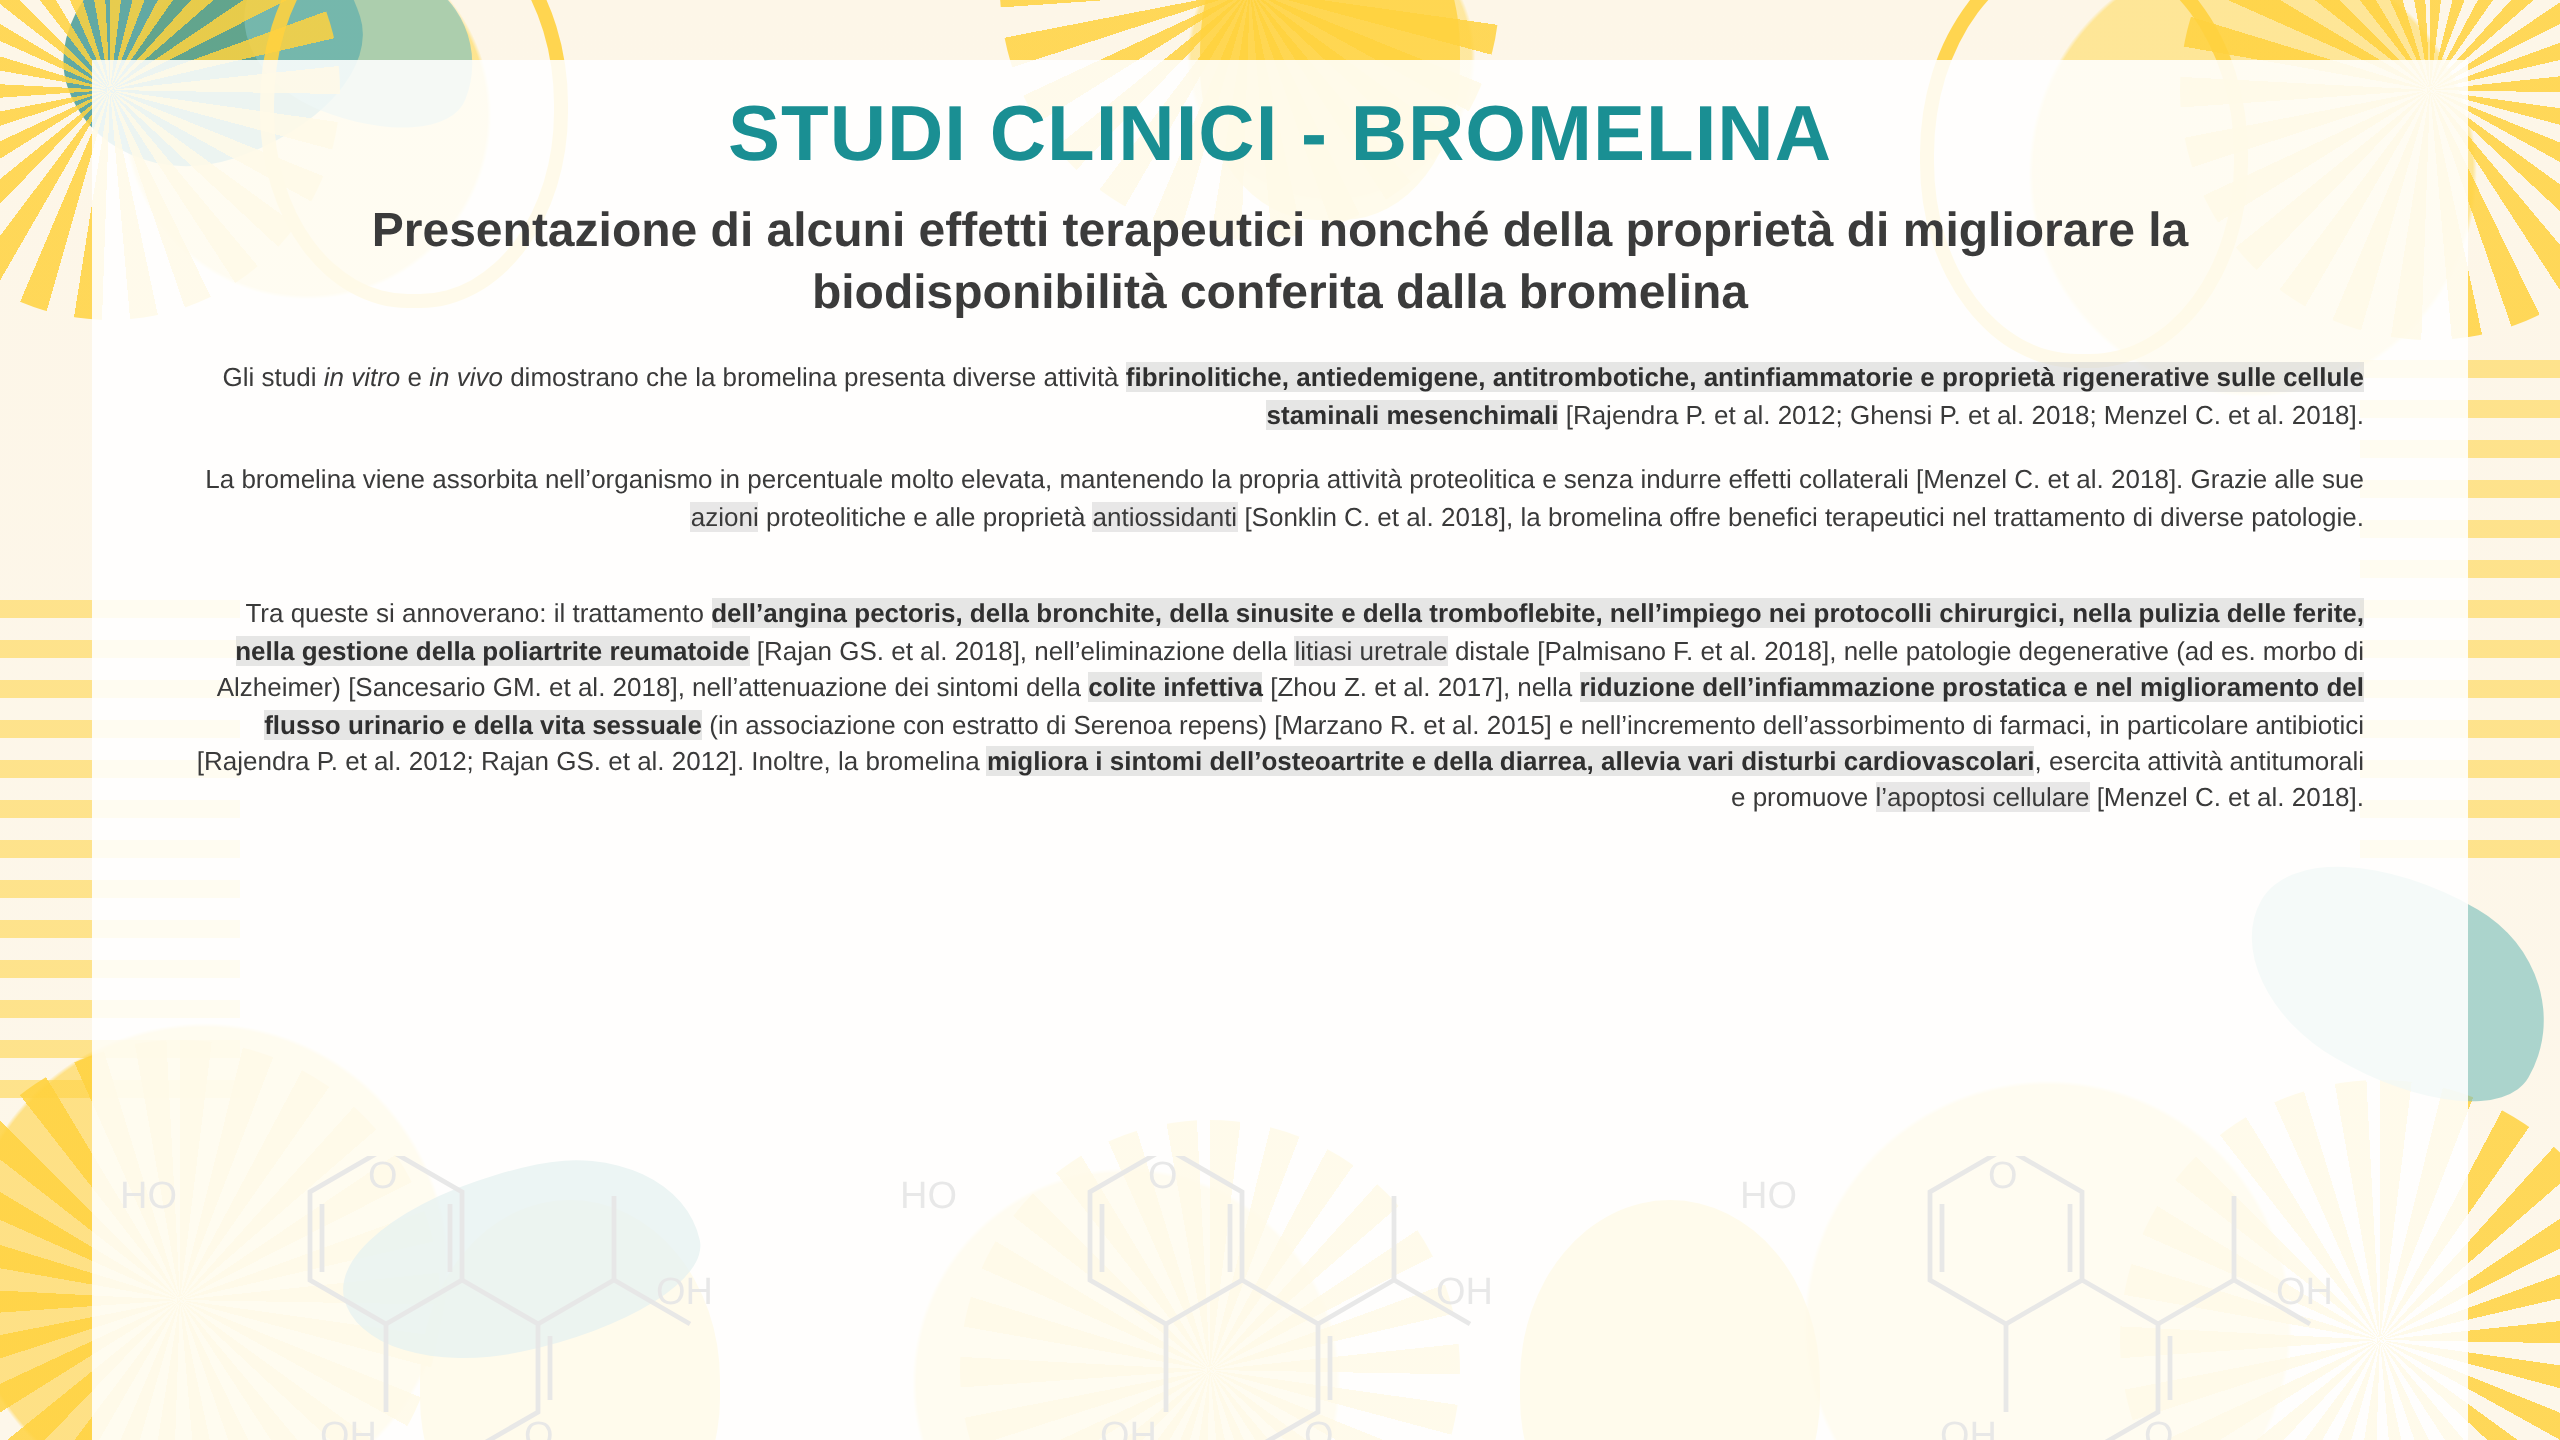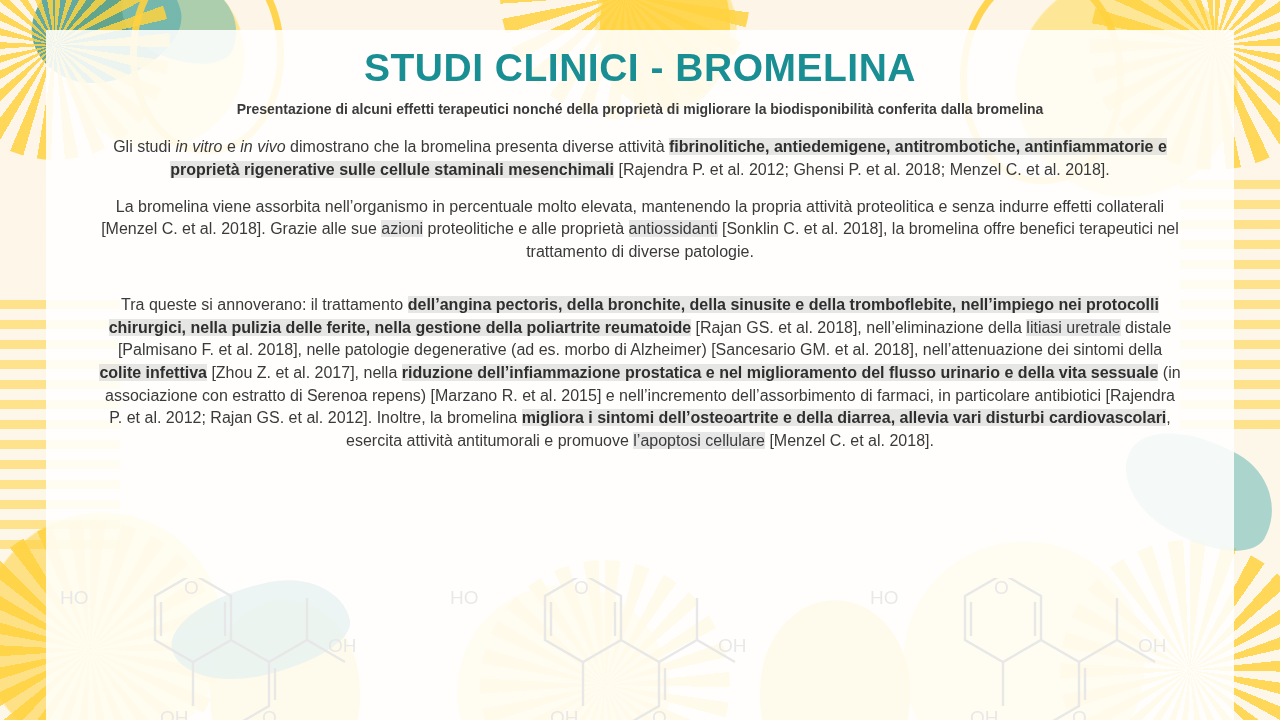--- a/index.html
+++ b/index.html
@@ -96,32 +96,32 @@
     padding-top: 16px;
     text-align: center;
     font-size: 39px;
     font-weight: bold;
     color: #1a8f93;
     letter-spacing: .5px;
   }
   .subtitle {
     margin: 10px 54px 0 54px;
     text-align: center;
-    font-size: 14px;
+    font-size: 24px;
     font-weight: bold;
     color: #3b3b3b;
     line-height: 1.3;
   }
 
   .body {
     margin: 18px 52px 0 52px;
-    font-size: 16px;
+    font-size: 13px;
     line-height: 1.42;
     color: #3a3a3a;
-    text-align: center;
+    text-align: right;
   }
   .body p { margin: 0 0 14px 0; }
   .body p:last-child { margin-bottom: 0; margin-top: 30px; }
 
   .hl {
     background: rgba(205, 205, 205, .5);
     font-weight: bold;
     color: #2f2f2f;
     box-decoration-break: clone;
     -webkit-box-decoration-break: clone;

